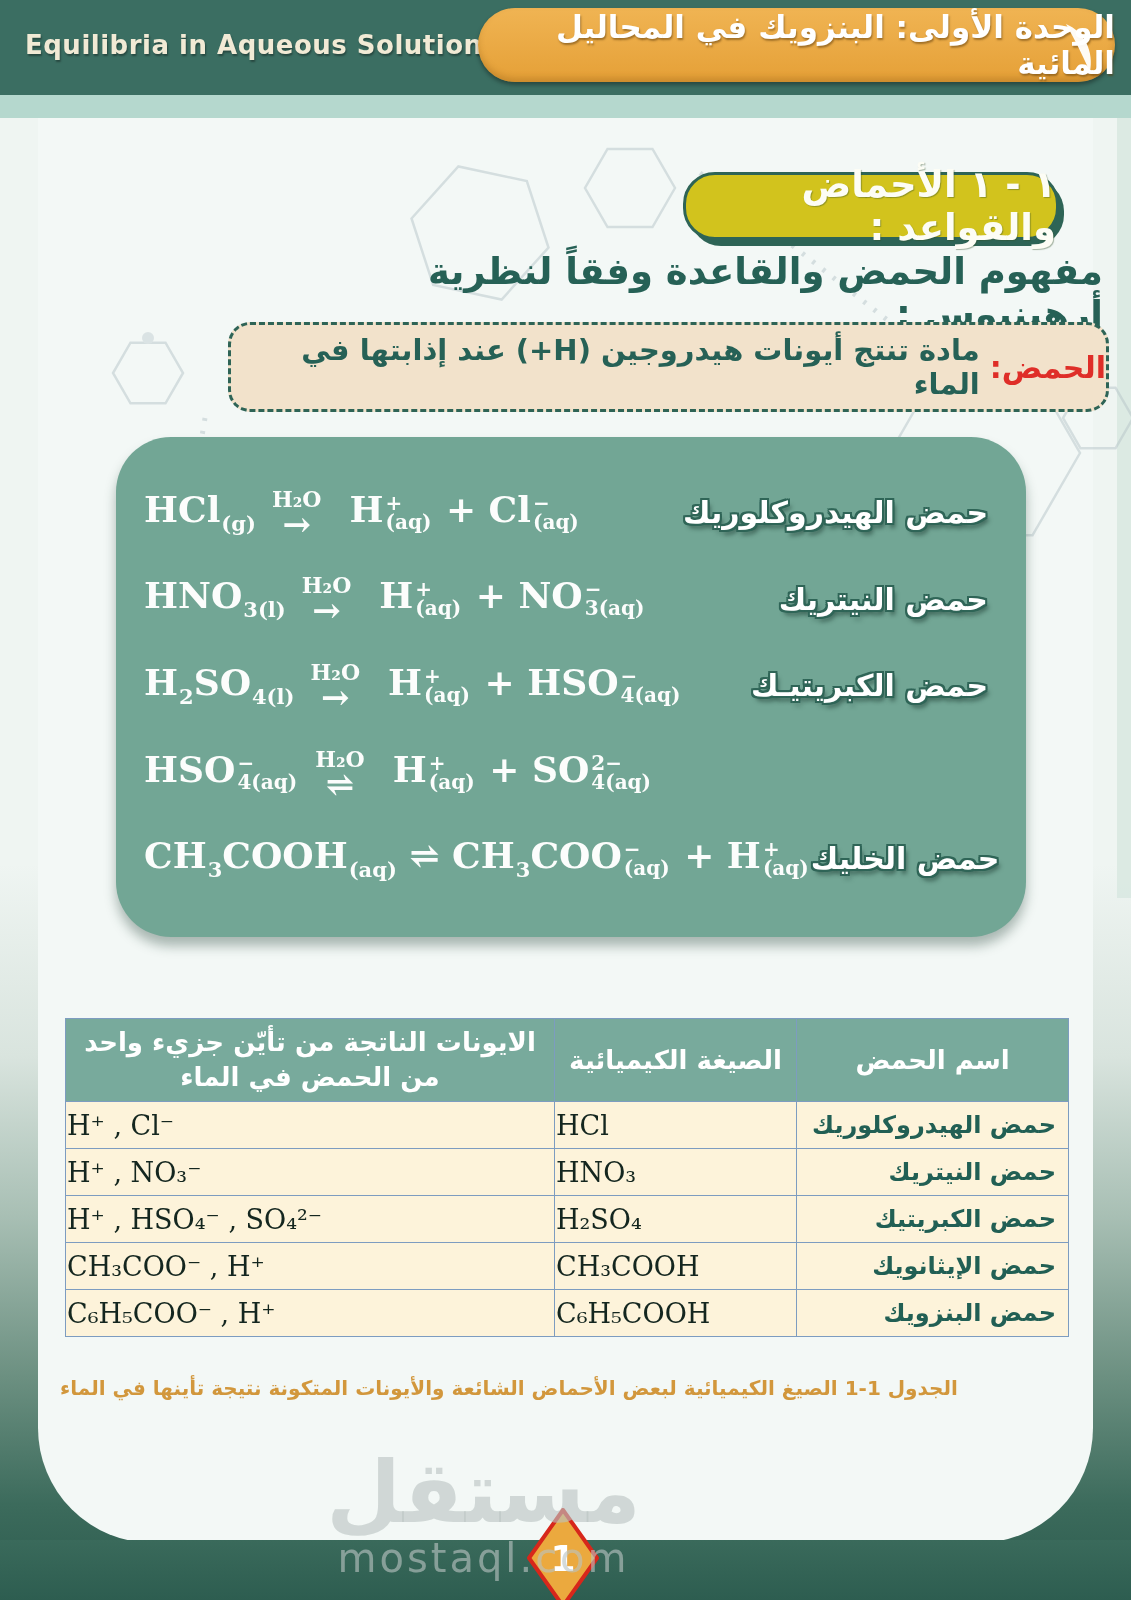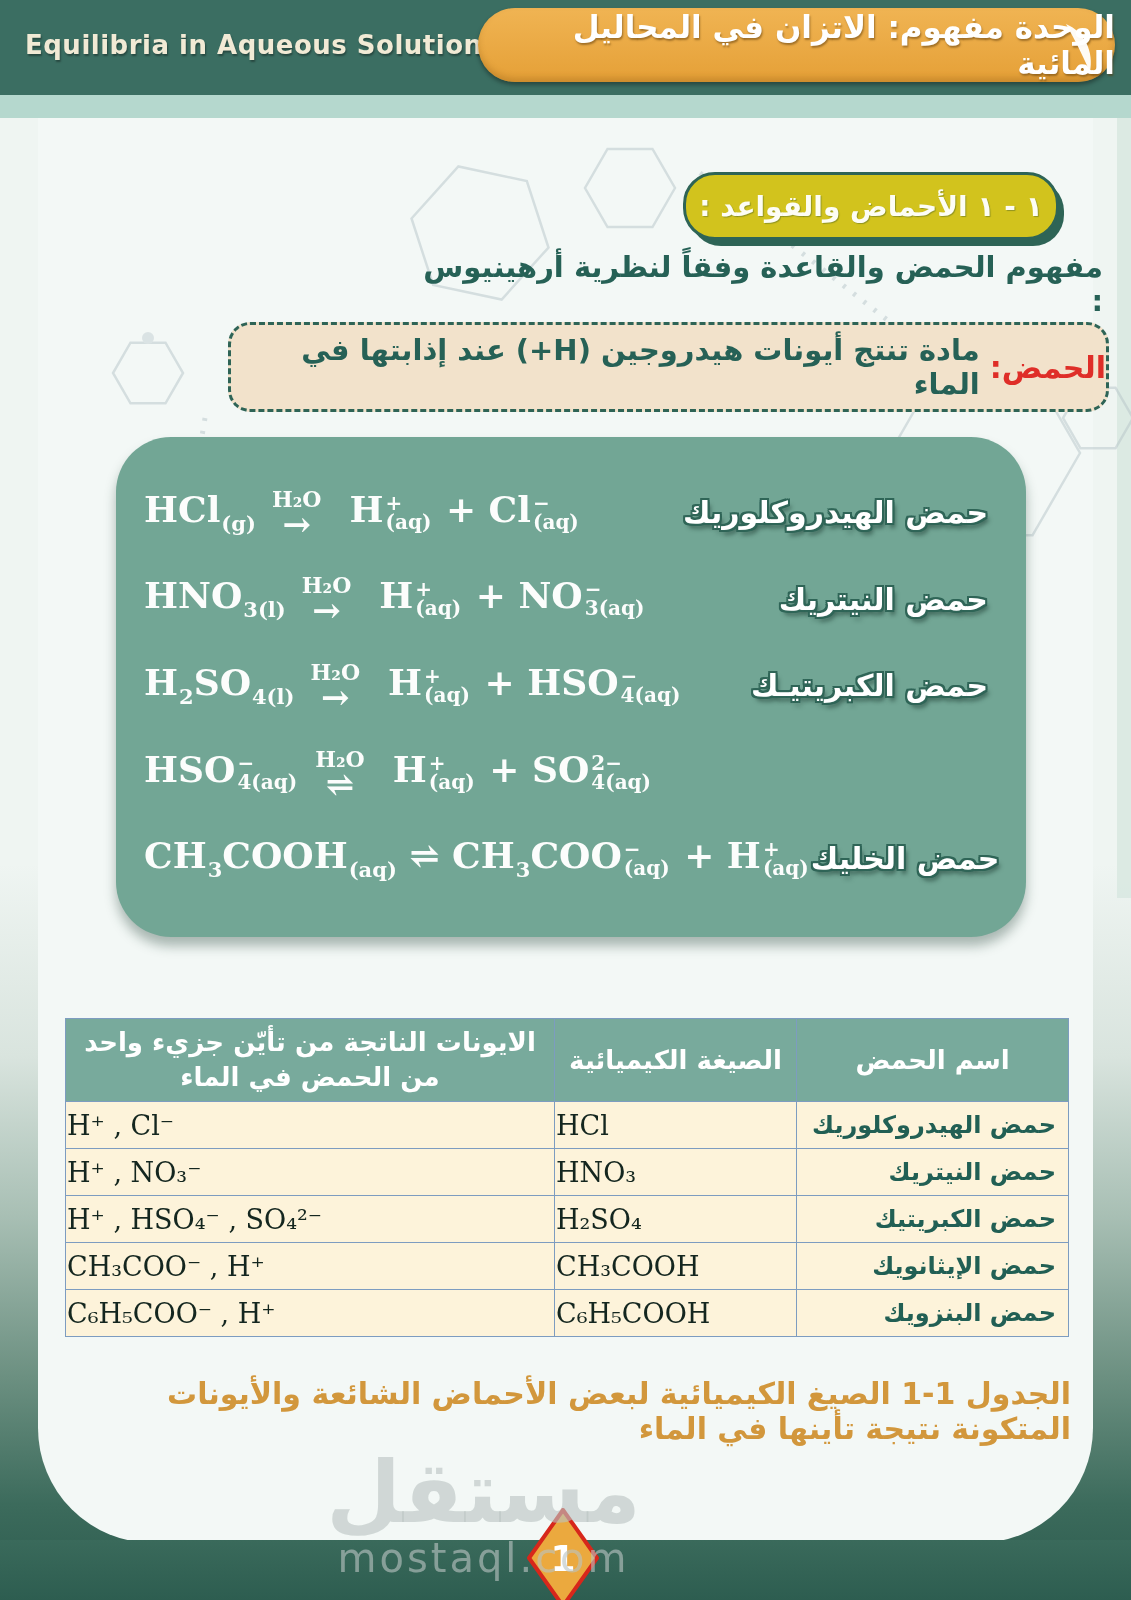--- a/index.html
+++ b/index.html
@@ -37,24 +37,24 @@
   }
   .right-edge-strip{position:absolute;right:0;top:118px;width:14px;height:780px;background:#d8e7e1;opacity:.85;z-index:6;}
   .molecules{position:absolute;left:0;top:118px;z-index:7;opacity:.5;}
   
   .section-pill{
     position:absolute;left:683px;top:172px;width:370px;height:62px;z-index:12;
     background:#d2c31d;border:3px solid #2e6456;border-radius:32px;
     box-shadow:6px 7px 0 -1px #2e6456;
     display:flex;align-items:center;justify-content:center;
   }
-  .section-pill-text{direction:rtl;font-size:28px;font-weight:bold;color:#fdfdf5;text-shadow:1px 1px 1px rgba(50,80,40,.4);}
+  .section-pill-text{direction:rtl;font-size:37px;font-weight:bold;color:#fdfdf5;text-shadow:1px 1px 1px rgba(50,80,40,.4);}
   .subtitle{
     position:absolute;right:28px;top:250px;width:680px;z-index:12;
-    direction:rtl;text-align:right;font-size:29px;font-weight:bold;color:#266156;
+    direction:rtl;text-align:right;font-size:37px;font-weight:bold;color:#266156;
   }
   
   .def-box{
     position:absolute;left:228px;top:322px;width:875px;height:84px;z-index:12;
     background:#f2e2cb;border:3px dashed #2e6456;border-radius:22px;
     display:flex;align-items:center;justify-content:center;direction:rtl;gap:10px;
   }
   .def-term{font-size:30px;font-weight:bold;color:#df2e28;}
   .def-text{font-size:29px;font-weight:bold;color:#266156;}
   
@@ -101,21 +101,21 @@
   .acid-table tbody tr{background:#fdf3da;height:47px;}
   .cell-name{
     text-align:right;padding-right:12px;font-size:24px;font-weight:bold;color:#215f54;
   }
   .cell-formula,.cell-ions{
     direction:ltr;text-align:left;font-family:"DejaVu Serif",serif;
     font-size:27px;color:#14261f;
   }
   .table-caption{
     position:absolute;left:60px;top:1376px;width:1011px;z-index:12;
-    direction:rtl;text-align:right;font-size:30px;font-weight:bold;color:#d2973c;
+    direction:rtl;text-align:left;font-size:20px;font-weight:bold;color:#d2973c;
   }
   
   .footer-band{position:absolute;left:0;top:1540px;width:1131px;height:60px;z-index:10;
     background:linear-gradient(180deg,#3a6a5b,#2d5d50);}
   .page-diamond{position:absolute;left:527px;top:1508px;z-index:30;}
   .site-watermark{
     position:absolute;left:0;top:1452px;width:967px;z-index:35;text-align:center;
     color:rgba(185,196,194,.62);pointer-events:none;
   }
   .site-watermark .wm-brand{font-size:86px;font-weight:bold;line-height:80px;display:block;}
@@ -169,21 +169,21 @@
       <circle cx="846" cy="790" r="9"></circle>
       <circle cx="882" cy="790" r="9"></circle>
     </g>
     <text transform="translate(600,640) rotate(-38)" font-size="40" fill="#ccd8dc" opacity=".7">pngtree</text>
   </svg>
 
   <div class="header-bar"></div>
   <div class="header-strip"></div>
   <div class="title-en">Equilibria in Aqueous Solutions..</div>
   <div class="unit-pill">
-    <span class="unit-pill-text">الوحدة مفهوم: الاتزان في المحاليل المائية</span>
+    <span class="unit-pill-text">الوحدة الأولى: البنزويك في المحاليل المائية</span>
     <svg class="crescent" viewBox="0 0 34 52">
       <path d="M3 2 C 22 10, 31 30, 27 50 C 19 32, 11 16, 3 2 Z" fill="#ffffff" opacity=".95"></path>
     </svg>
   </div>
 
   <div class="section-pill">
     <span class="section-pill-text">١ - ١ الأحماض والقواعد :</span>
   </div>
   <div class="subtitle">مفهوم الحمض والقاعدة وفقاً لنظرية أرهينيوس :</div>
 

